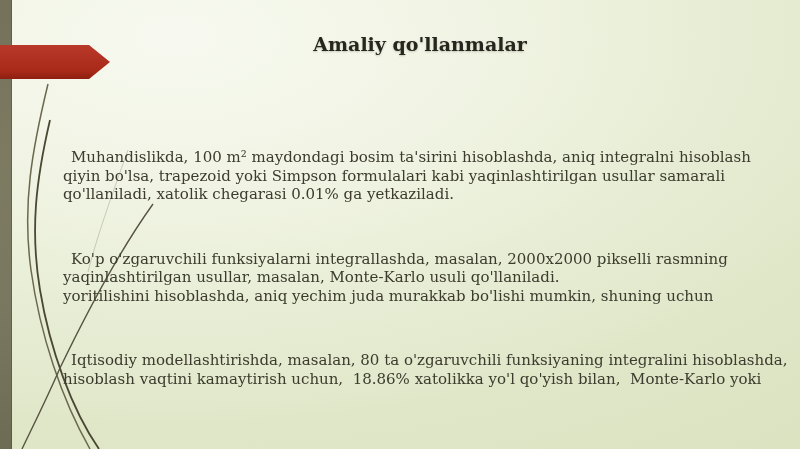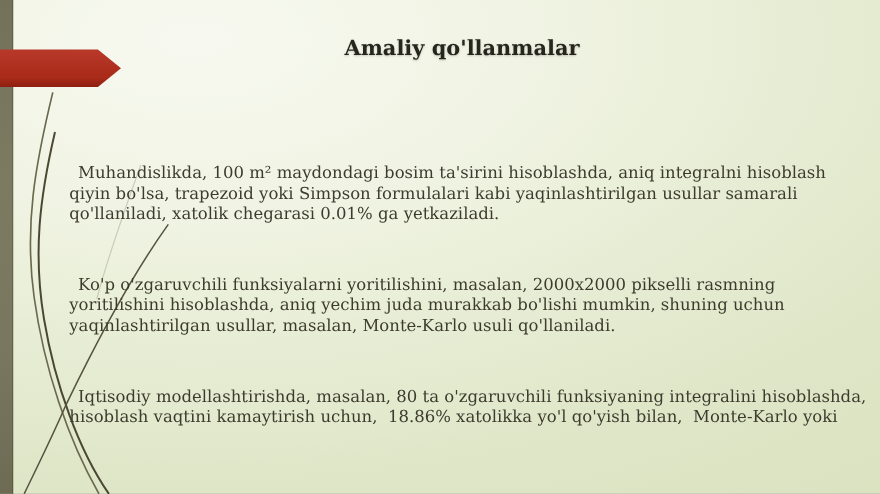--- a/index.html
+++ b/index.html
@@ -63,23 +63,23 @@
 
   <div class="title">Amaliy qo'llanmalar</div>
 
   <div class="content">
     <p>
       <span class="line first">Muhandislikda, 100 m² maydondagi bosim ta'sirini hisoblashda, aniq integralni hisoblash</span>
       <span class="line">qiyin bo'lsa, trapezoid yoki Simpson formulalari kabi yaqinlashtirilgan usullar samarali</span>
       <span class="line">qo'llaniladi, xatolik chegarasi 0.01% ga yetkaziladi.</span>
     </p>
     <p>
-      <span class="line first">Ko'p o'zgaruvchili funksiyalarni yoritilishini, masalan, 2000x2000 pikselli rasmning</span>
+      <span class="line first">Ko'p o'zgaruvchili funksiyalarni integrallashda, masalan, 2000x2000 pikselli rasmning</span>
+      <span class="line">yaqinlashtirilgan usullar, masalan, Monte-Karlo usuli qo'llaniladi.</span>
       <span class="line">yoritilishini hisoblashda, aniq yechim juda murakkab bo'lishi mumkin, shuning uchun</span>
-      <span class="line">yaqinlashtirilgan usullar, masalan, Monte-Karlo usuli qo'llaniladi.</span>
     </p>
     <p>
       <span class="line first">Iqtisodiy modellashtirishda, masalan, 80 ta o'zgaruvchili funksiyaning integralini hisoblashda,</span>
       <span class="line">hisoblash vaqtini kamaytirish uchun,  18.86% xatolikka yo'l qo'yish bilan,  Monte-Karlo yoki</span>
     </p>
   </div>
 
 </div>
 
 </body></html>

